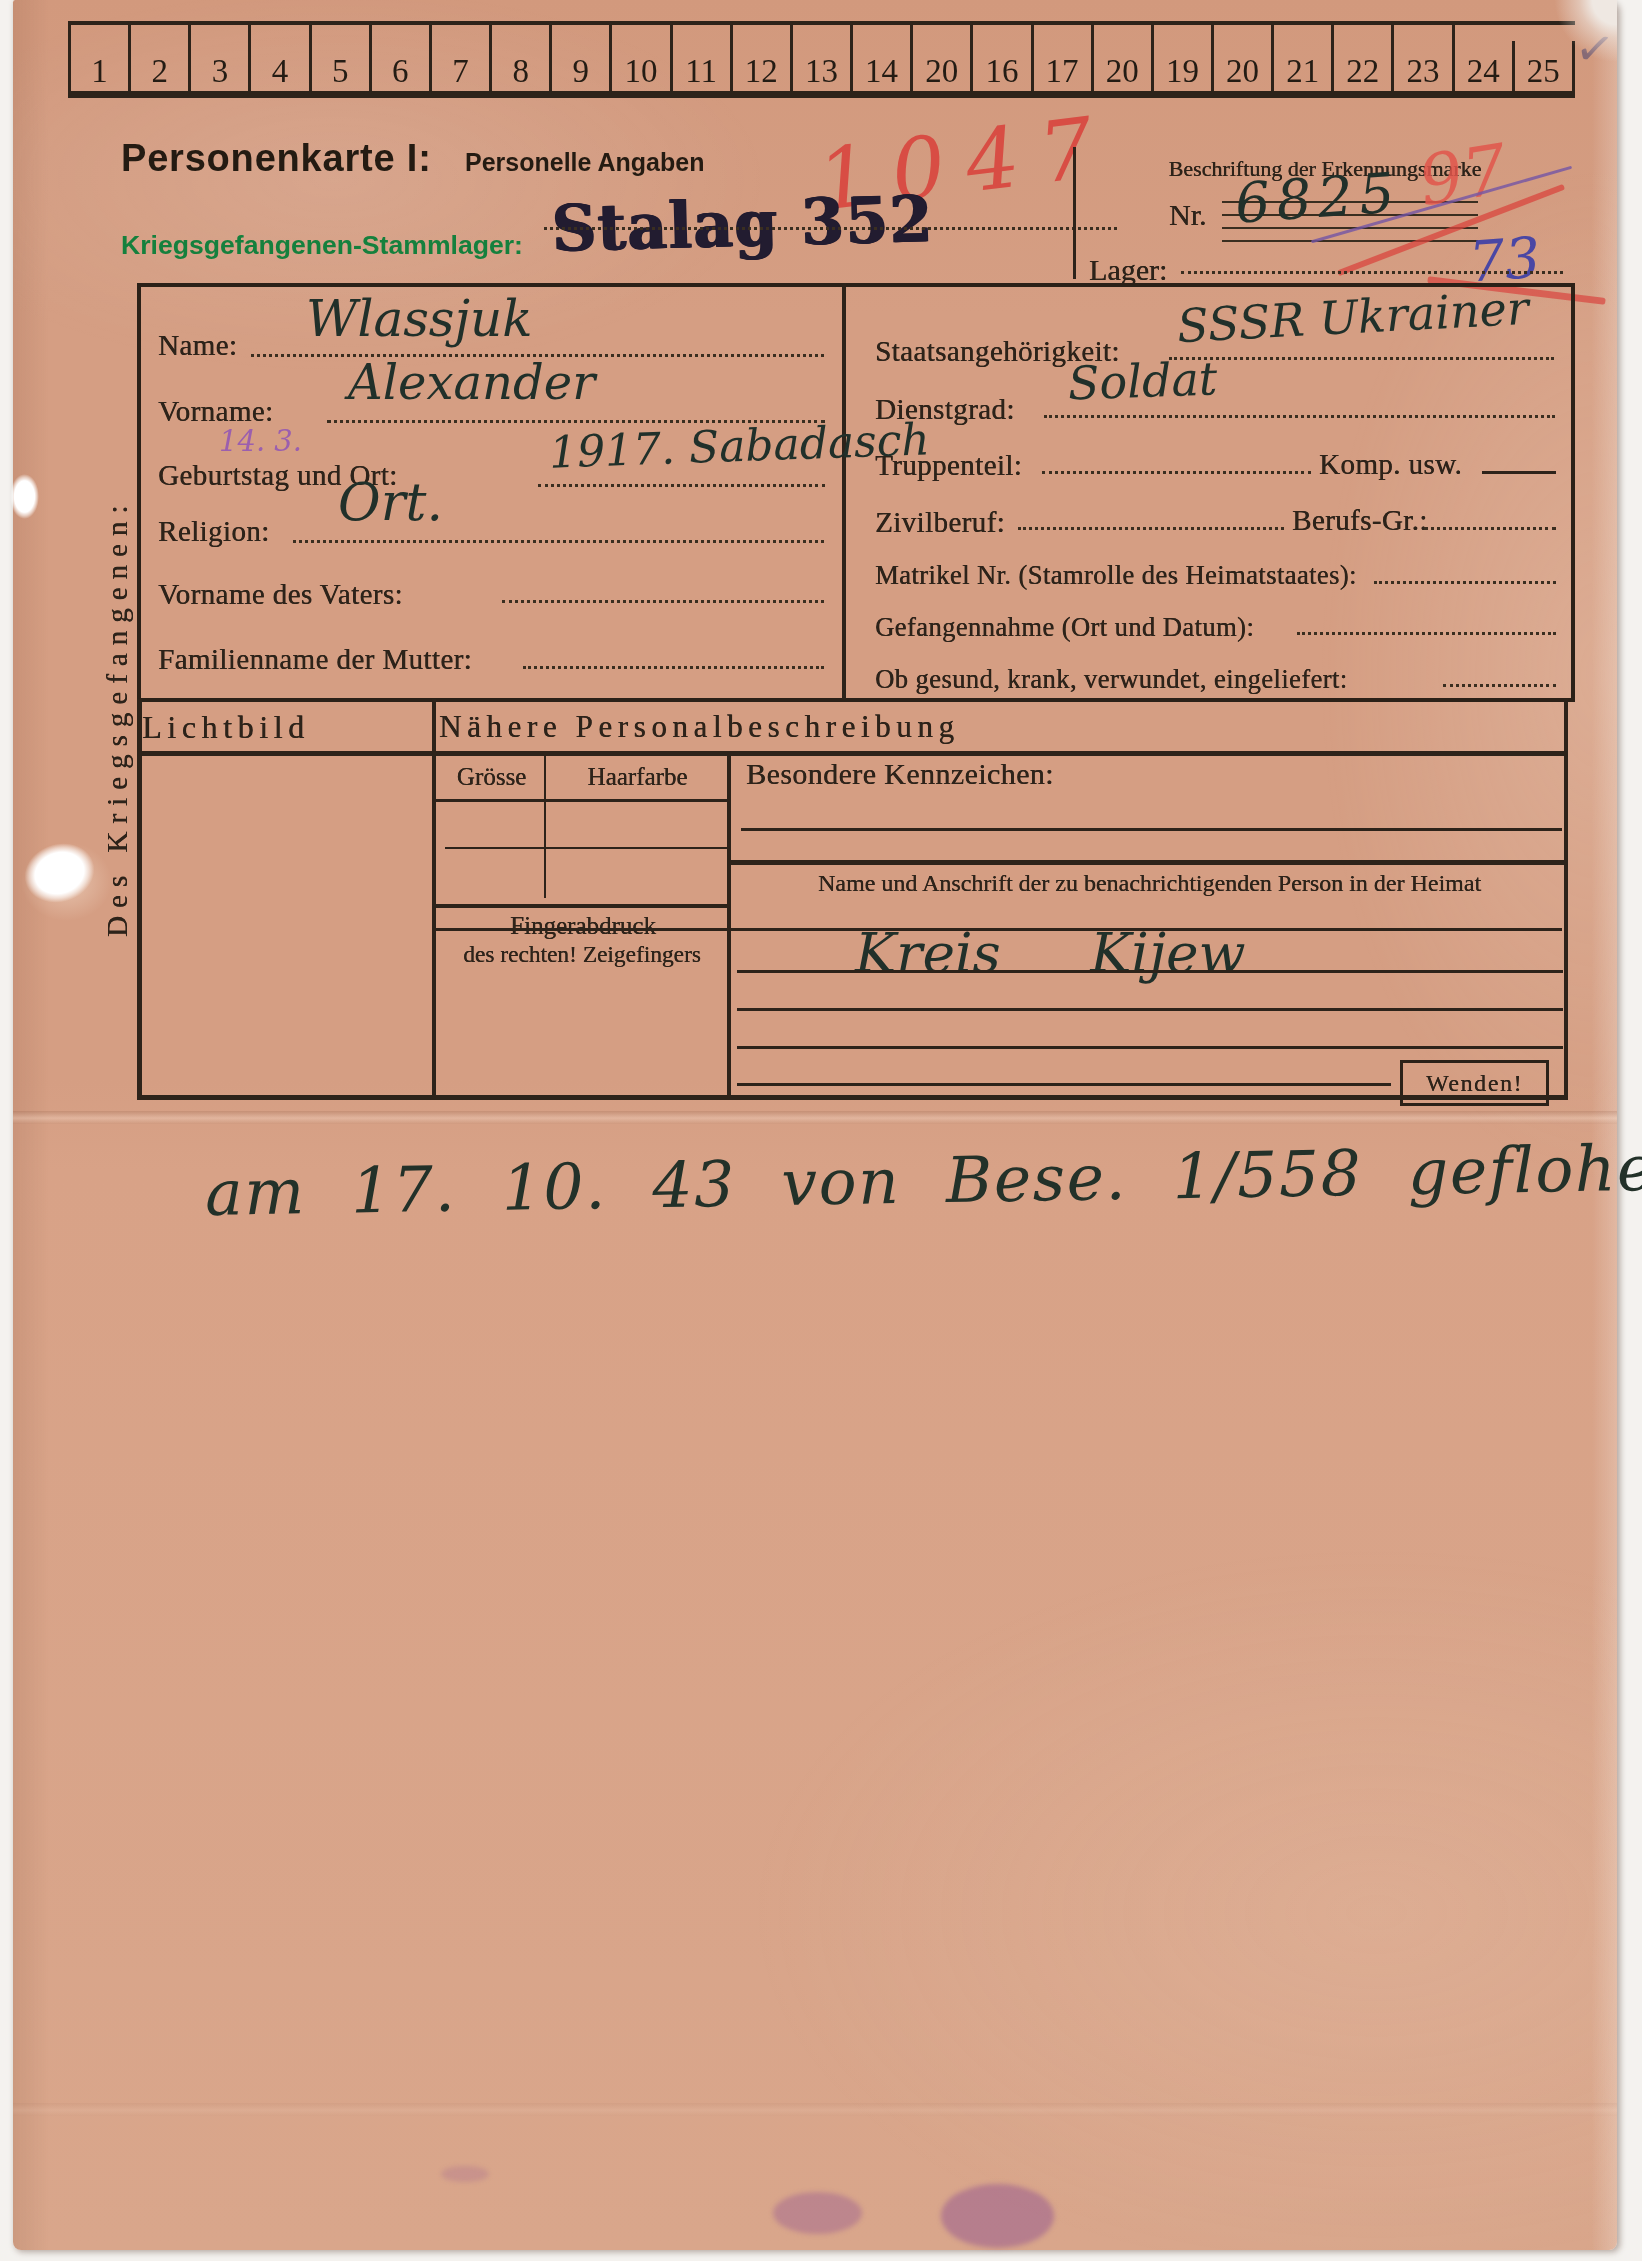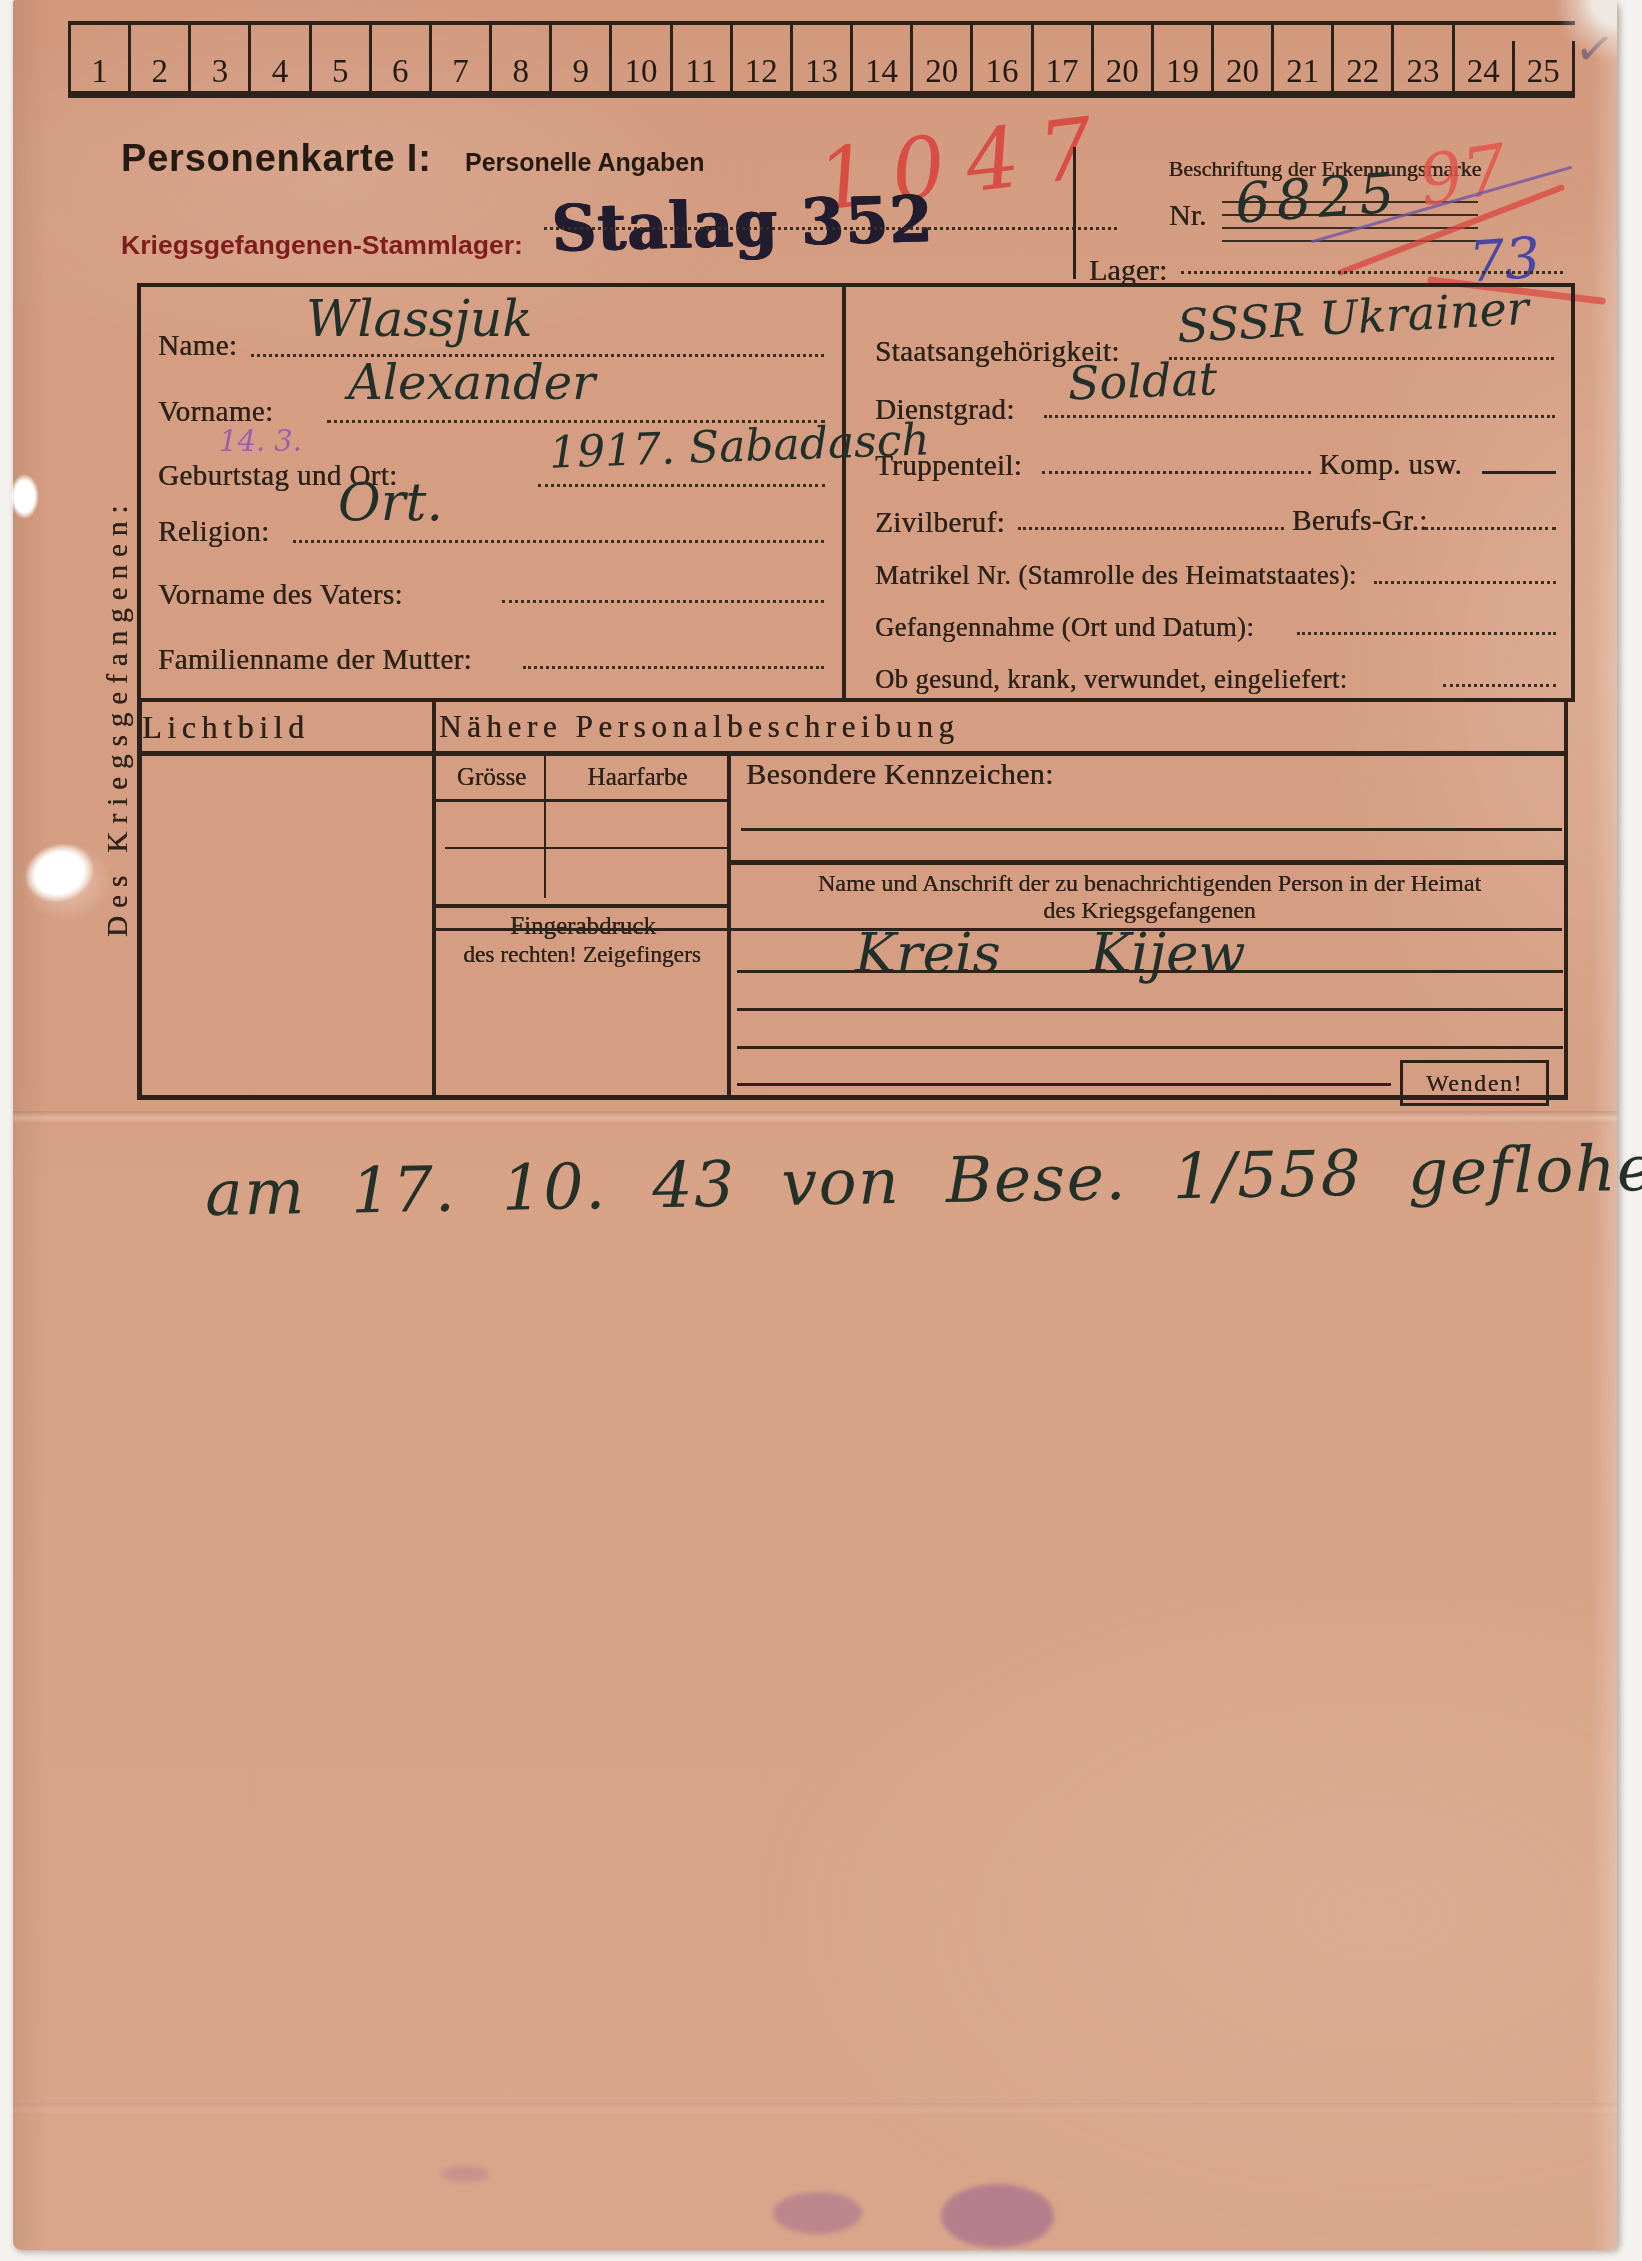--- a/index.html
+++ b/index.html
@@ -48,21 +48,21 @@
   #checkmark{position:absolute;left:1575px;top:21px;font:47px "DejaVu Sans",sans-serif;color:rgba(110,90,115,.75);
          transform:rotate(8deg);}
   
   #title{position:absolute;left:121px;top:137px;font-weight:bold;font-size:38px;letter-spacing:0.8px;color:#241b12;}
   #subtitle{position:absolute;left:465px;top:148px;font-weight:bold;font-size:25px;color:#241b12;}
   #red-number{position:absolute;left:817px;top:114px;font-family:"DejaVu Serif",serif;font-style:italic;
          font-size:84px;color:var(--red);letter-spacing:21px;transform:rotate(-7deg);opacity:.9;}
   #camp-stamp{position:absolute;left:552px;top:188px;font-family:"DejaVu Serif",serif;font-weight:bold;
          font-size:61px;color:#221c30;letter-spacing:1.6px;transform:rotate(-1.5deg) scaleY(1.05);
          text-shadow:1px 0 #221c30,-1px 0 #221c30;}
-  #camp-label{position:absolute;left:121px;top:230px;font-weight:bold;font-size:26.6px;color:#7f1d1d;}
+  #camp-label{position:absolute;left:121px;top:230px;font-weight:bold;font-size:26.6px;color:#15803d;}
   
   #idbox-caption{position:absolute;left:1089px;top:156px;width:472px;text-align:center;font-size:22px;
          text-shadow:0.3px 0 currentColor;}
   .staff{position:absolute;left:1222px;width:256px;height:2.1px;background:#3a2e20;}
   #nr-label{position:absolute;left:1169px;top:198px;font-size:30px;text-shadow:0.3px 0 currentColor;}
   #nr-value{left:1235px;top:166px;font-size:55px;letter-spacing:6.4px;transform:rotate(-4deg);}
   #crossed-number{left:1419px;top:135px;font-size:69px;color:#e2564c;transform:rotate(-9deg);opacity:.85;
          font-family:"DejaVu Serif",serif;font-style:italic;position:absolute;}
   #camp-number{left:1469px;top:227px;font-size:56px;color:var(--blue);transform:rotate(-4deg);
          font-family:"DejaVu Serif",serif;font-style:italic;position:absolute;}
@@ -268,21 +268,20 @@
   <div class="hline" style="left:445px;top:847px;width:282px;height:2.4px;"></div>
   <div class="hline" style="left:435px;top:904px;width:292px;height:4px;"></div>
   <div class="cellhead" style="left:439px;top:912px;width:288px;">Fingerabdruck</div>
   <div class="cellhead" style="left:434px;top:941px;width:296px;font-size:23.4px;">des rechten! Zeigefingers</div>
 
   <div class="lbl" style="left:746px;top:757px;font-size:30px;">Besondere Kennzeichen:</div>
   <div class="hline" style="left:741px;top:828px;width:821px;height:2.8px;"></div>
   <div class="hline" style="left:731px;top:860px;width:837px;height:4.8px;"></div>
 
   <div class="cellhead" style="left:734px;top:870px;width:831px;font-size:24px;">Name und Anschrift der zu benachrichtigenden Person in der Heimat</div>
-  <div class="cellhead" style="left:734px;top:897px;width:831px;font-size:24px;">des Kriegsgefangenen</div>
   <div class="hline" style="left:435px;top:928px;width:1127px;height:2.8px;"></div>
   <div class="hw" style="left:855px;top:921px;font-size:55px;word-spacing:72px;">Kreis Kijew</div>
   <div class="hline" style="left:737px;top:970px;width:826px;height:2.8px;"></div>
   <div class="hline" style="left:737px;top:1008px;width:826px;height:2.8px;"></div>
   <div class="hline" style="left:737px;top:1046px;width:826px;height:2.8px;"></div>
   <div class="hline" style="left:737px;top:1083px;width:654px;height:2.8px;"></div>
   <div id="wenden-box">
       <span>Wenden!</span>
     </div>
   <div class="hline" style="left:137px;top:1095px;width:1431px;height:4.8px;"></div>

